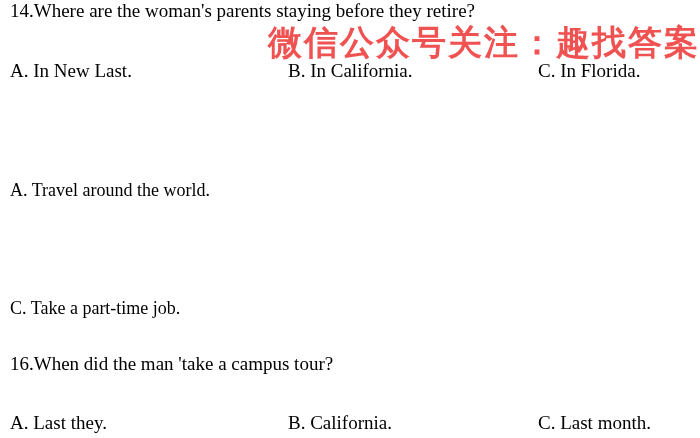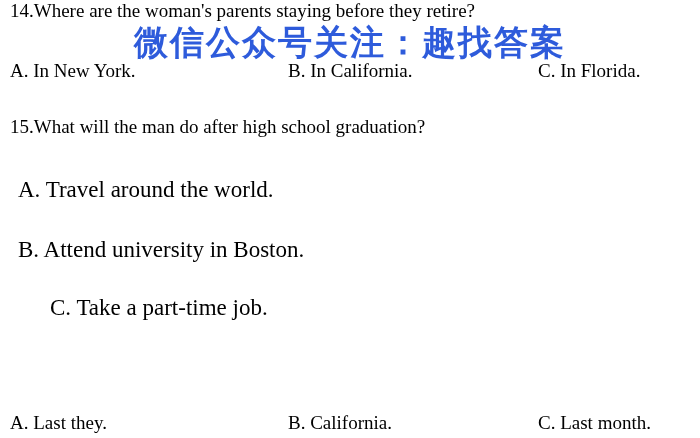--- a/index.html
+++ b/index.html
@@ -44,74 +44,73 @@
   .opt-row span.col-b {
     position: absolute;
     left: 278px;
   }
   .opt-row span.col-c {
     position: absolute;
     left: 528px;
   }
   .single-opt {
     position: absolute;
-    left: 18px;
-    font-size: 23px;
+    left: 10px;
+    font-size: 18px;
     line-height: 22px;
     white-space: nowrap;
   }
   
   .watermark {
     position: absolute;
     left: 0;
     top: 20px;
     width: 700px;
-    text-align: center;
+    text-align: right;
     font-family: "DejaVu Sans", sans-serif;
     font-size: 34px;
     font-weight: bold;
     letter-spacing: 2px;
-    color: #1d4ed8;
+    color: #ef4444;
     opacity: 0.92;
     white-space: nowrap;
     pointer-events: none;
   }
   
   #line-14    { top: 0px; }
   #opts-14    { top: 60px; }
   #line-15    { top: 116px; }
   #opt-15a    { top: 179px; }
   #opt-15b    { top: 239px; }
-  #opt-15c    { top: 297px; margin-left: 32px; }
+  #opt-15c    { top: 297px; }
   #line-16    { top: 353px; }
   #opts-16    { top: 412px; }
 </style>
 </head>
 <body>
 
 <div class="page">
 
   <div class="q-line" id="line-14">
     <span>14.</span><span>Where are the woman's parents staying before they retire?</span>
   </div>
 
   <div class="opt-row" id="opts-14">
-    <span class="col-a">A. In New York.</span>
+    <span class="col-a">A. In New Last.</span>
     <span class="col-b">B. In California.</span>
     <span class="col-c">C. In Florida.</span>
   </div>
 
-  <div class="q-line" id="line-15">
-    <span>15.</span><span>What will the man do after high school graduation?</span>
-  </div>
 
   <div class="single-opt" id="opt-15a">A. Travel around the world.</div>
-  <div class="single-opt" id="opt-15b">B. Attend university in Boston.</div>
   <div class="single-opt" id="opt-15c">C. Take a part-time job.</div>
 
+  <div class="q-line" id="line-16">
+    <span>16.</span><span>When did the man 'take a campus tour?</span>
+  </div>
 
   <div class="opt-row" id="opts-16">
     <span class="col-a">A. Last they.</span>
     <span class="col-b">B. California.</span>
     <span class="col-c">C. Last month.</span>
   </div>
 
   <div class="watermark">微信公众号关注：趣找答案</div>
 
 </div>

